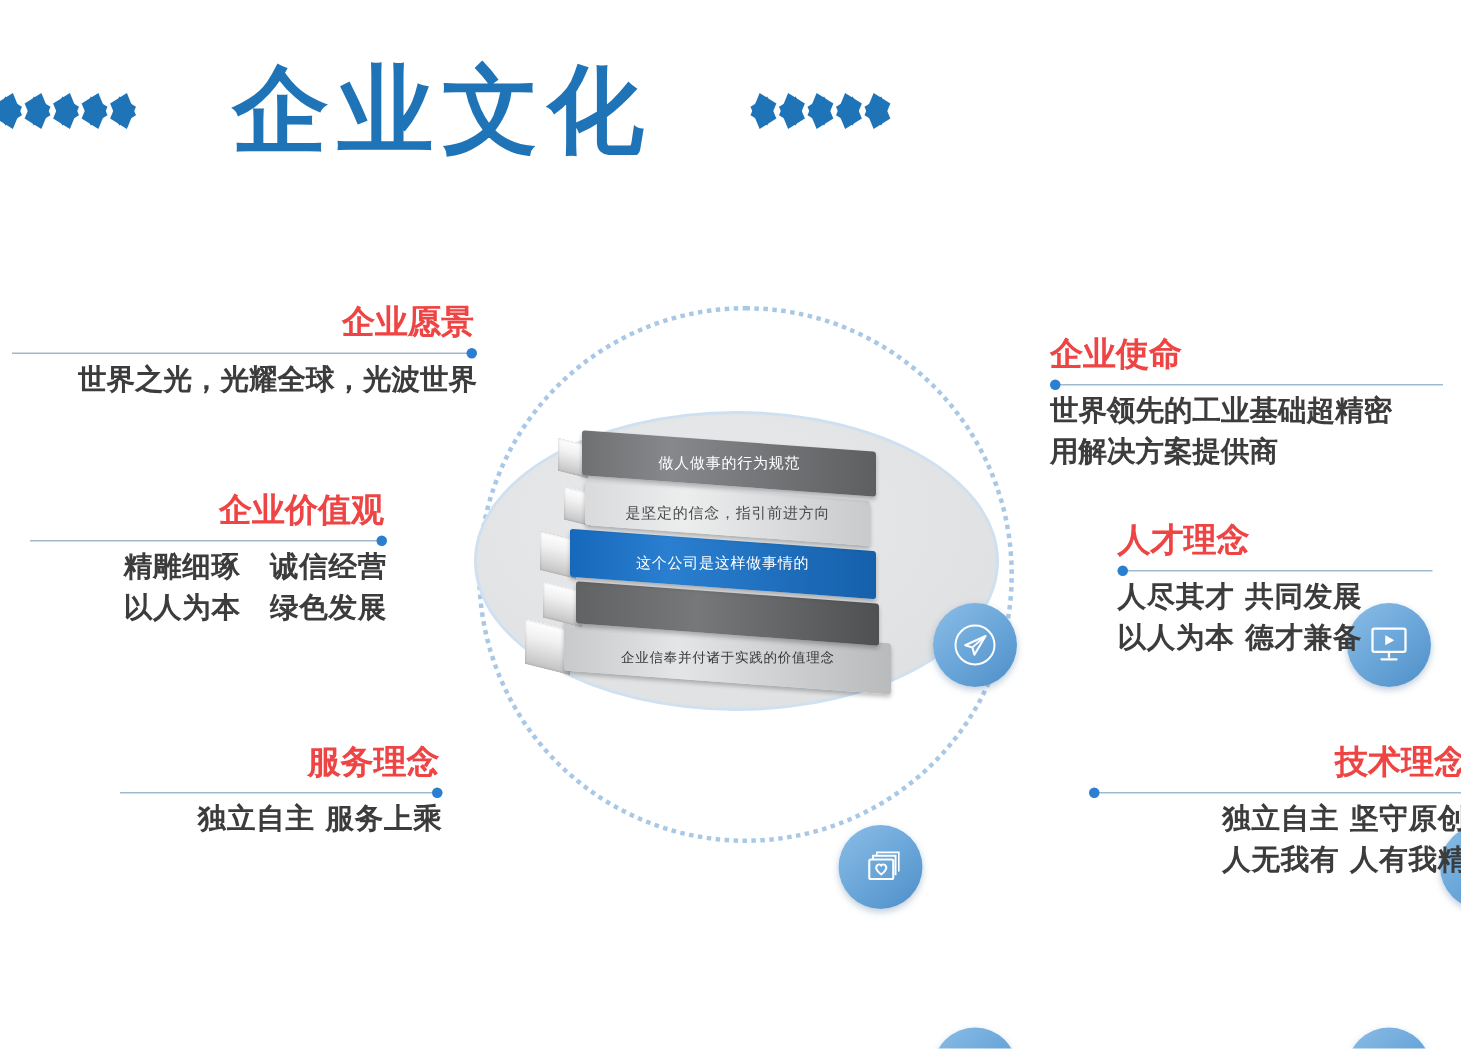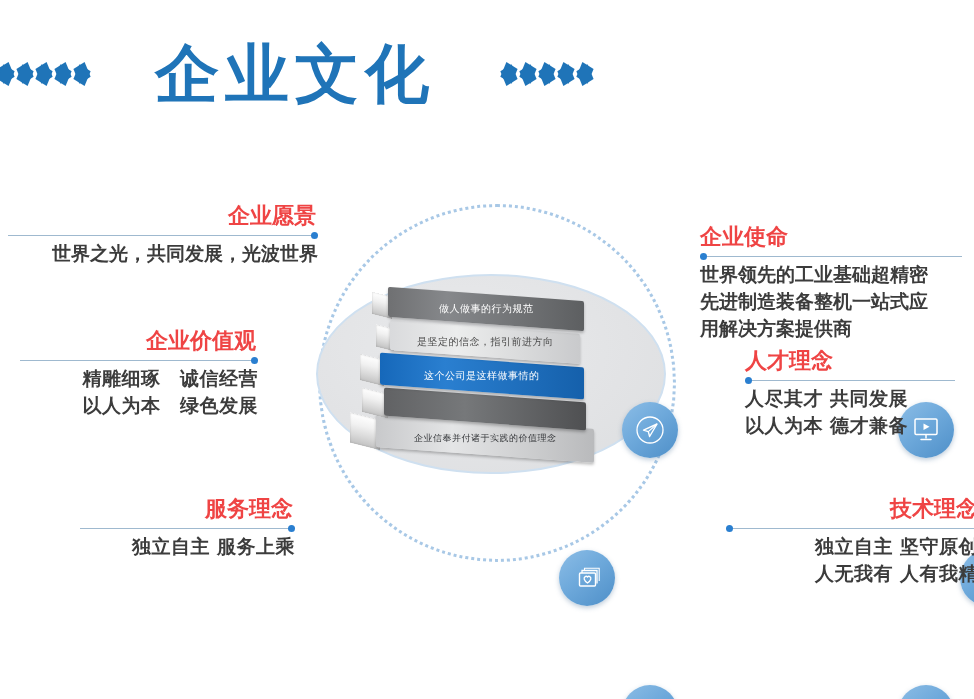--- a/index.html
+++ b/index.html
@@ -378,21 +378,21 @@
     </span>
   </div>
 </div>
 
 <div class="block left" id="blk-vision">
   <div class="heading">企业愿景</div>
   <div class="rule">
       <span class="line"></span>
       <span class="dot"></span>
     </div>
-  <div class="body">世界之光，共同发展，光波世界</div>
+  <div class="body">世界之光，光耀全球，光波世界</div>
 </div>
 
 <div class="block left" id="blk-values">
   <div class="heading">企业价值观</div>
   <div class="rule">
       <span class="line"></span>
       <span class="dot"></span>
     </div>
   <div class="body">精雕细琢　诚信经营</div>
   <div class="body">以人为本　绿色发展</div>
@@ -407,21 +407,20 @@
   <div class="body">独立自主  服务上乘</div>
 </div>
 
 <div class="block right" id="blk-mission">
   <div class="heading">企业使命</div>
   <div class="rule">
       <span class="line"></span>
       <span class="dot"></span>
     </div>
   <div class="body">世界领先的工业基础超精密</div>
-  <div class="body">先进制造装备整机一站式应</div>
   <div class="body">用解决方案提供商</div>
 </div>
 
 <div class="block right" id="blk-talent">
   <div class="heading">人才理念</div>
   <div class="rule">
       <span class="line"></span>
       <span class="dot"></span>
     </div>
   <div class="body">人尽其才  共同发展</div>

